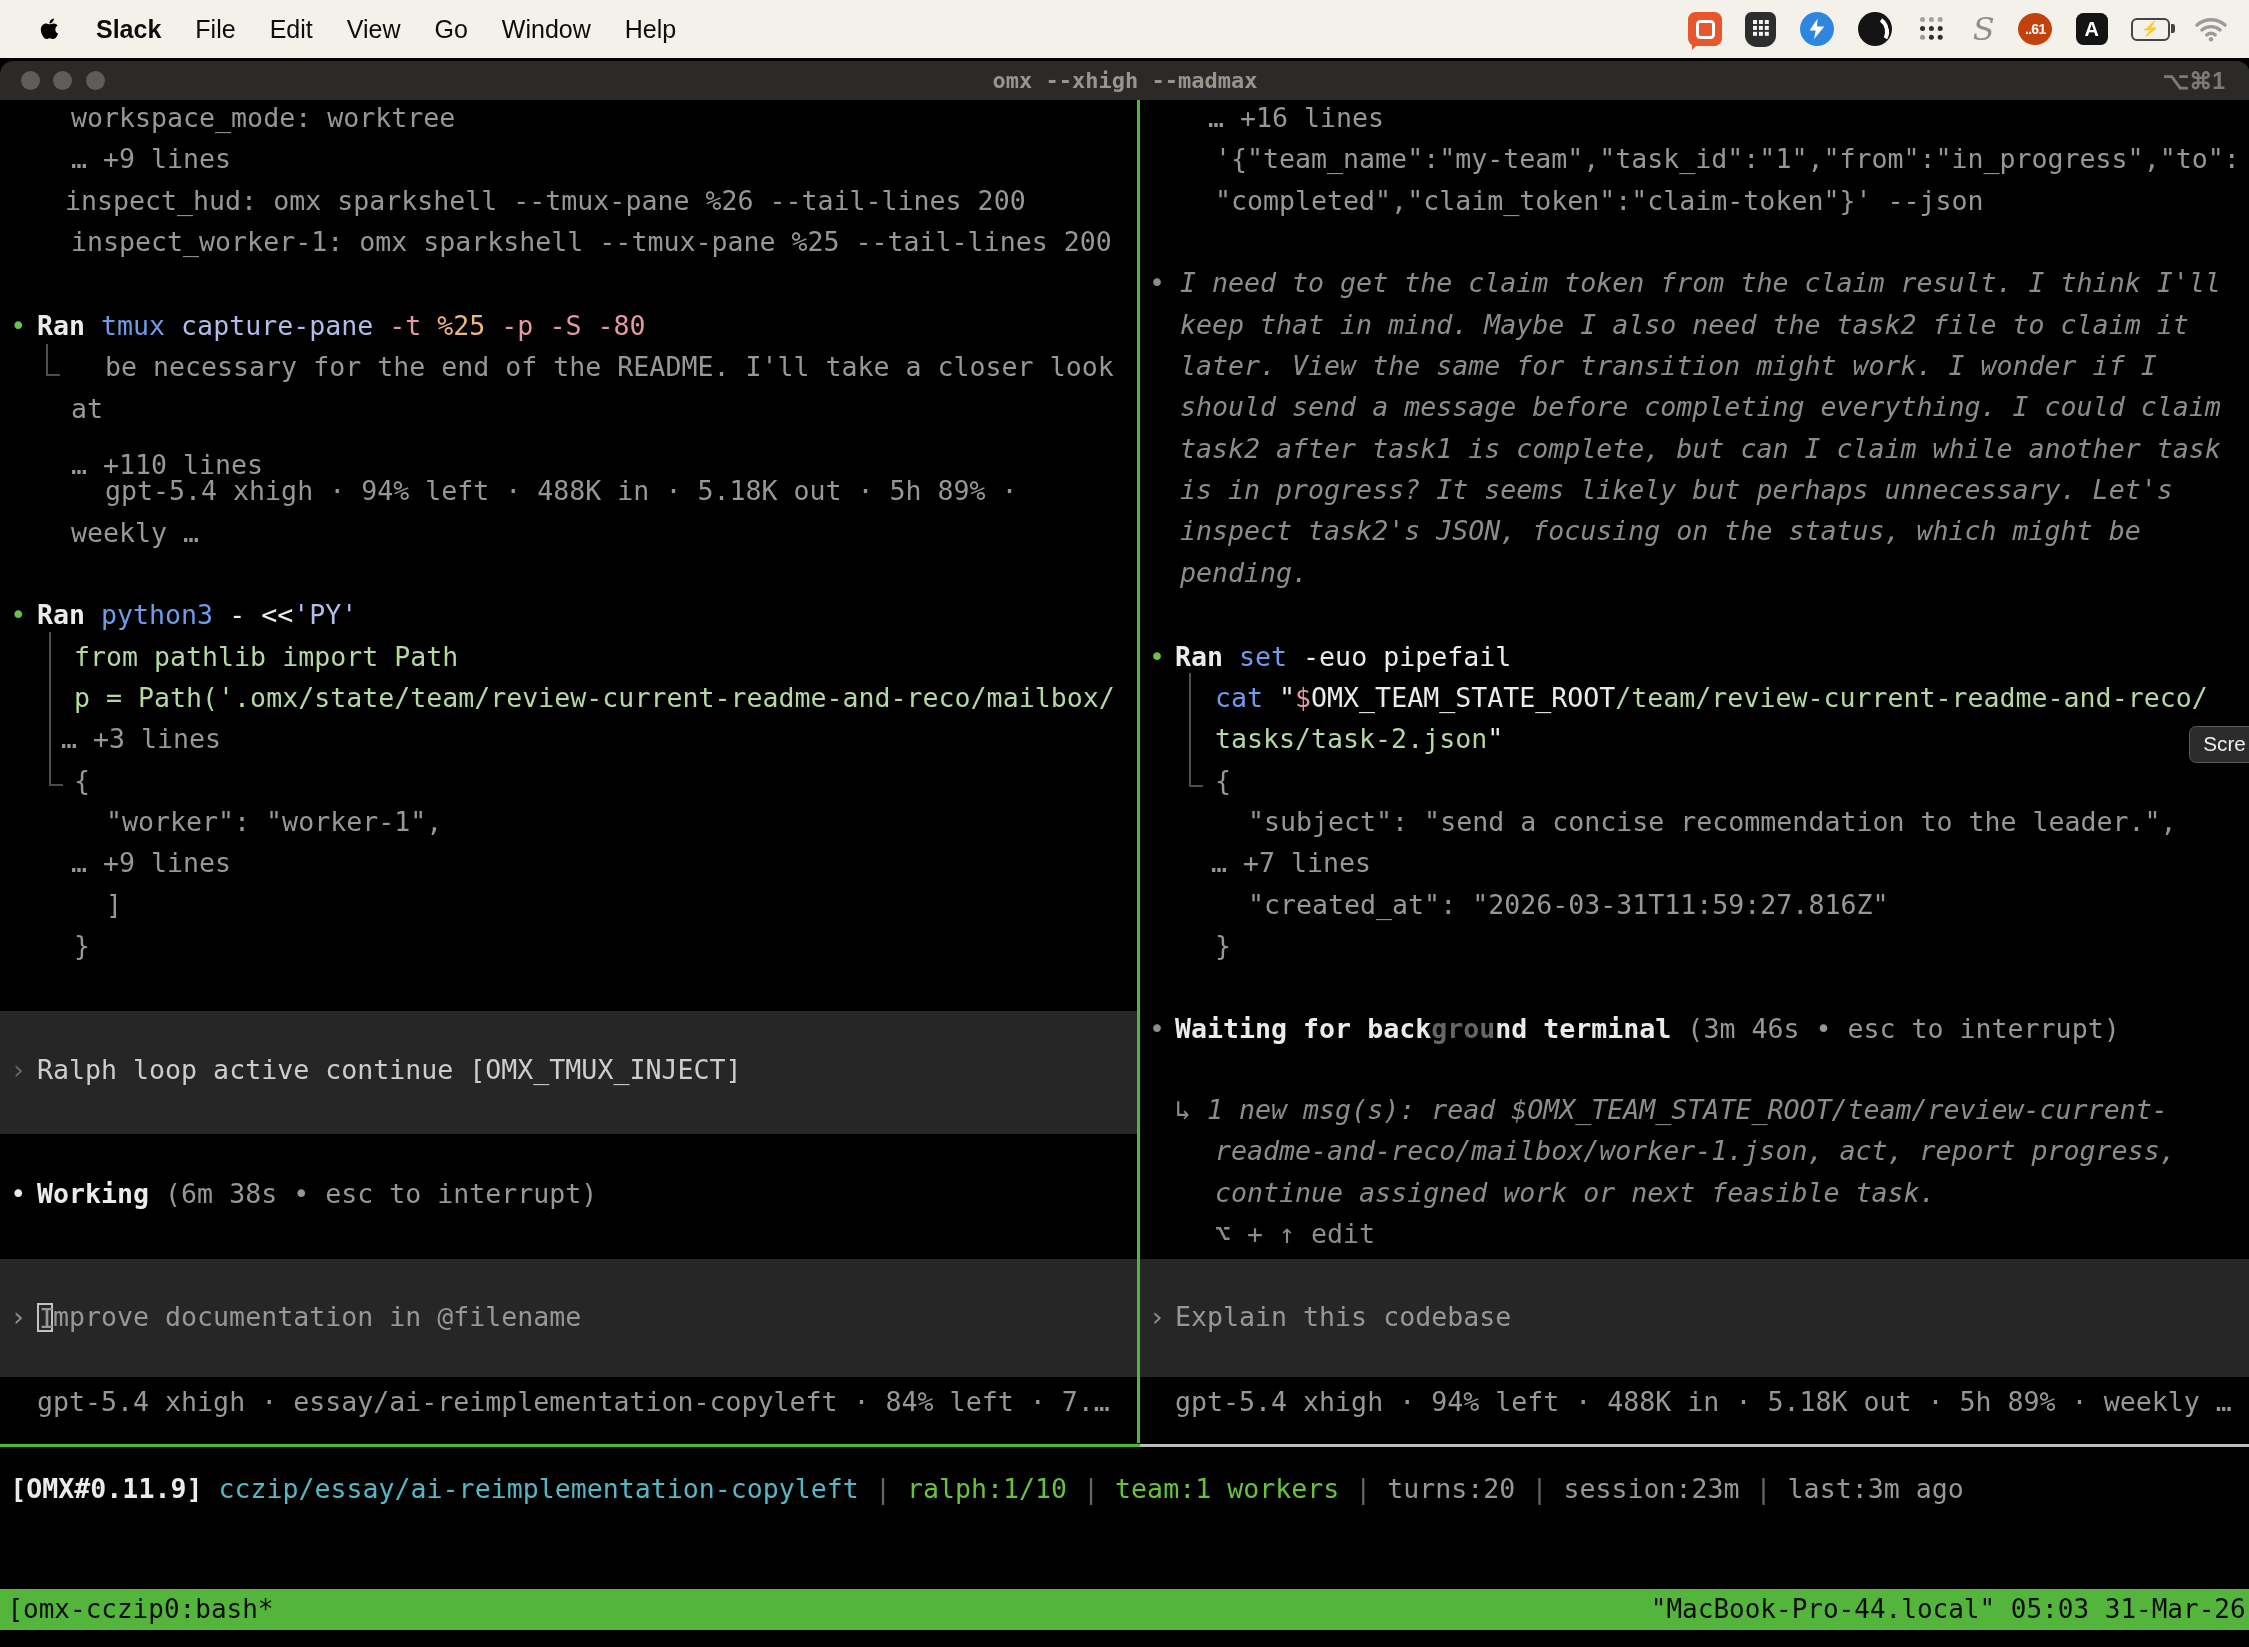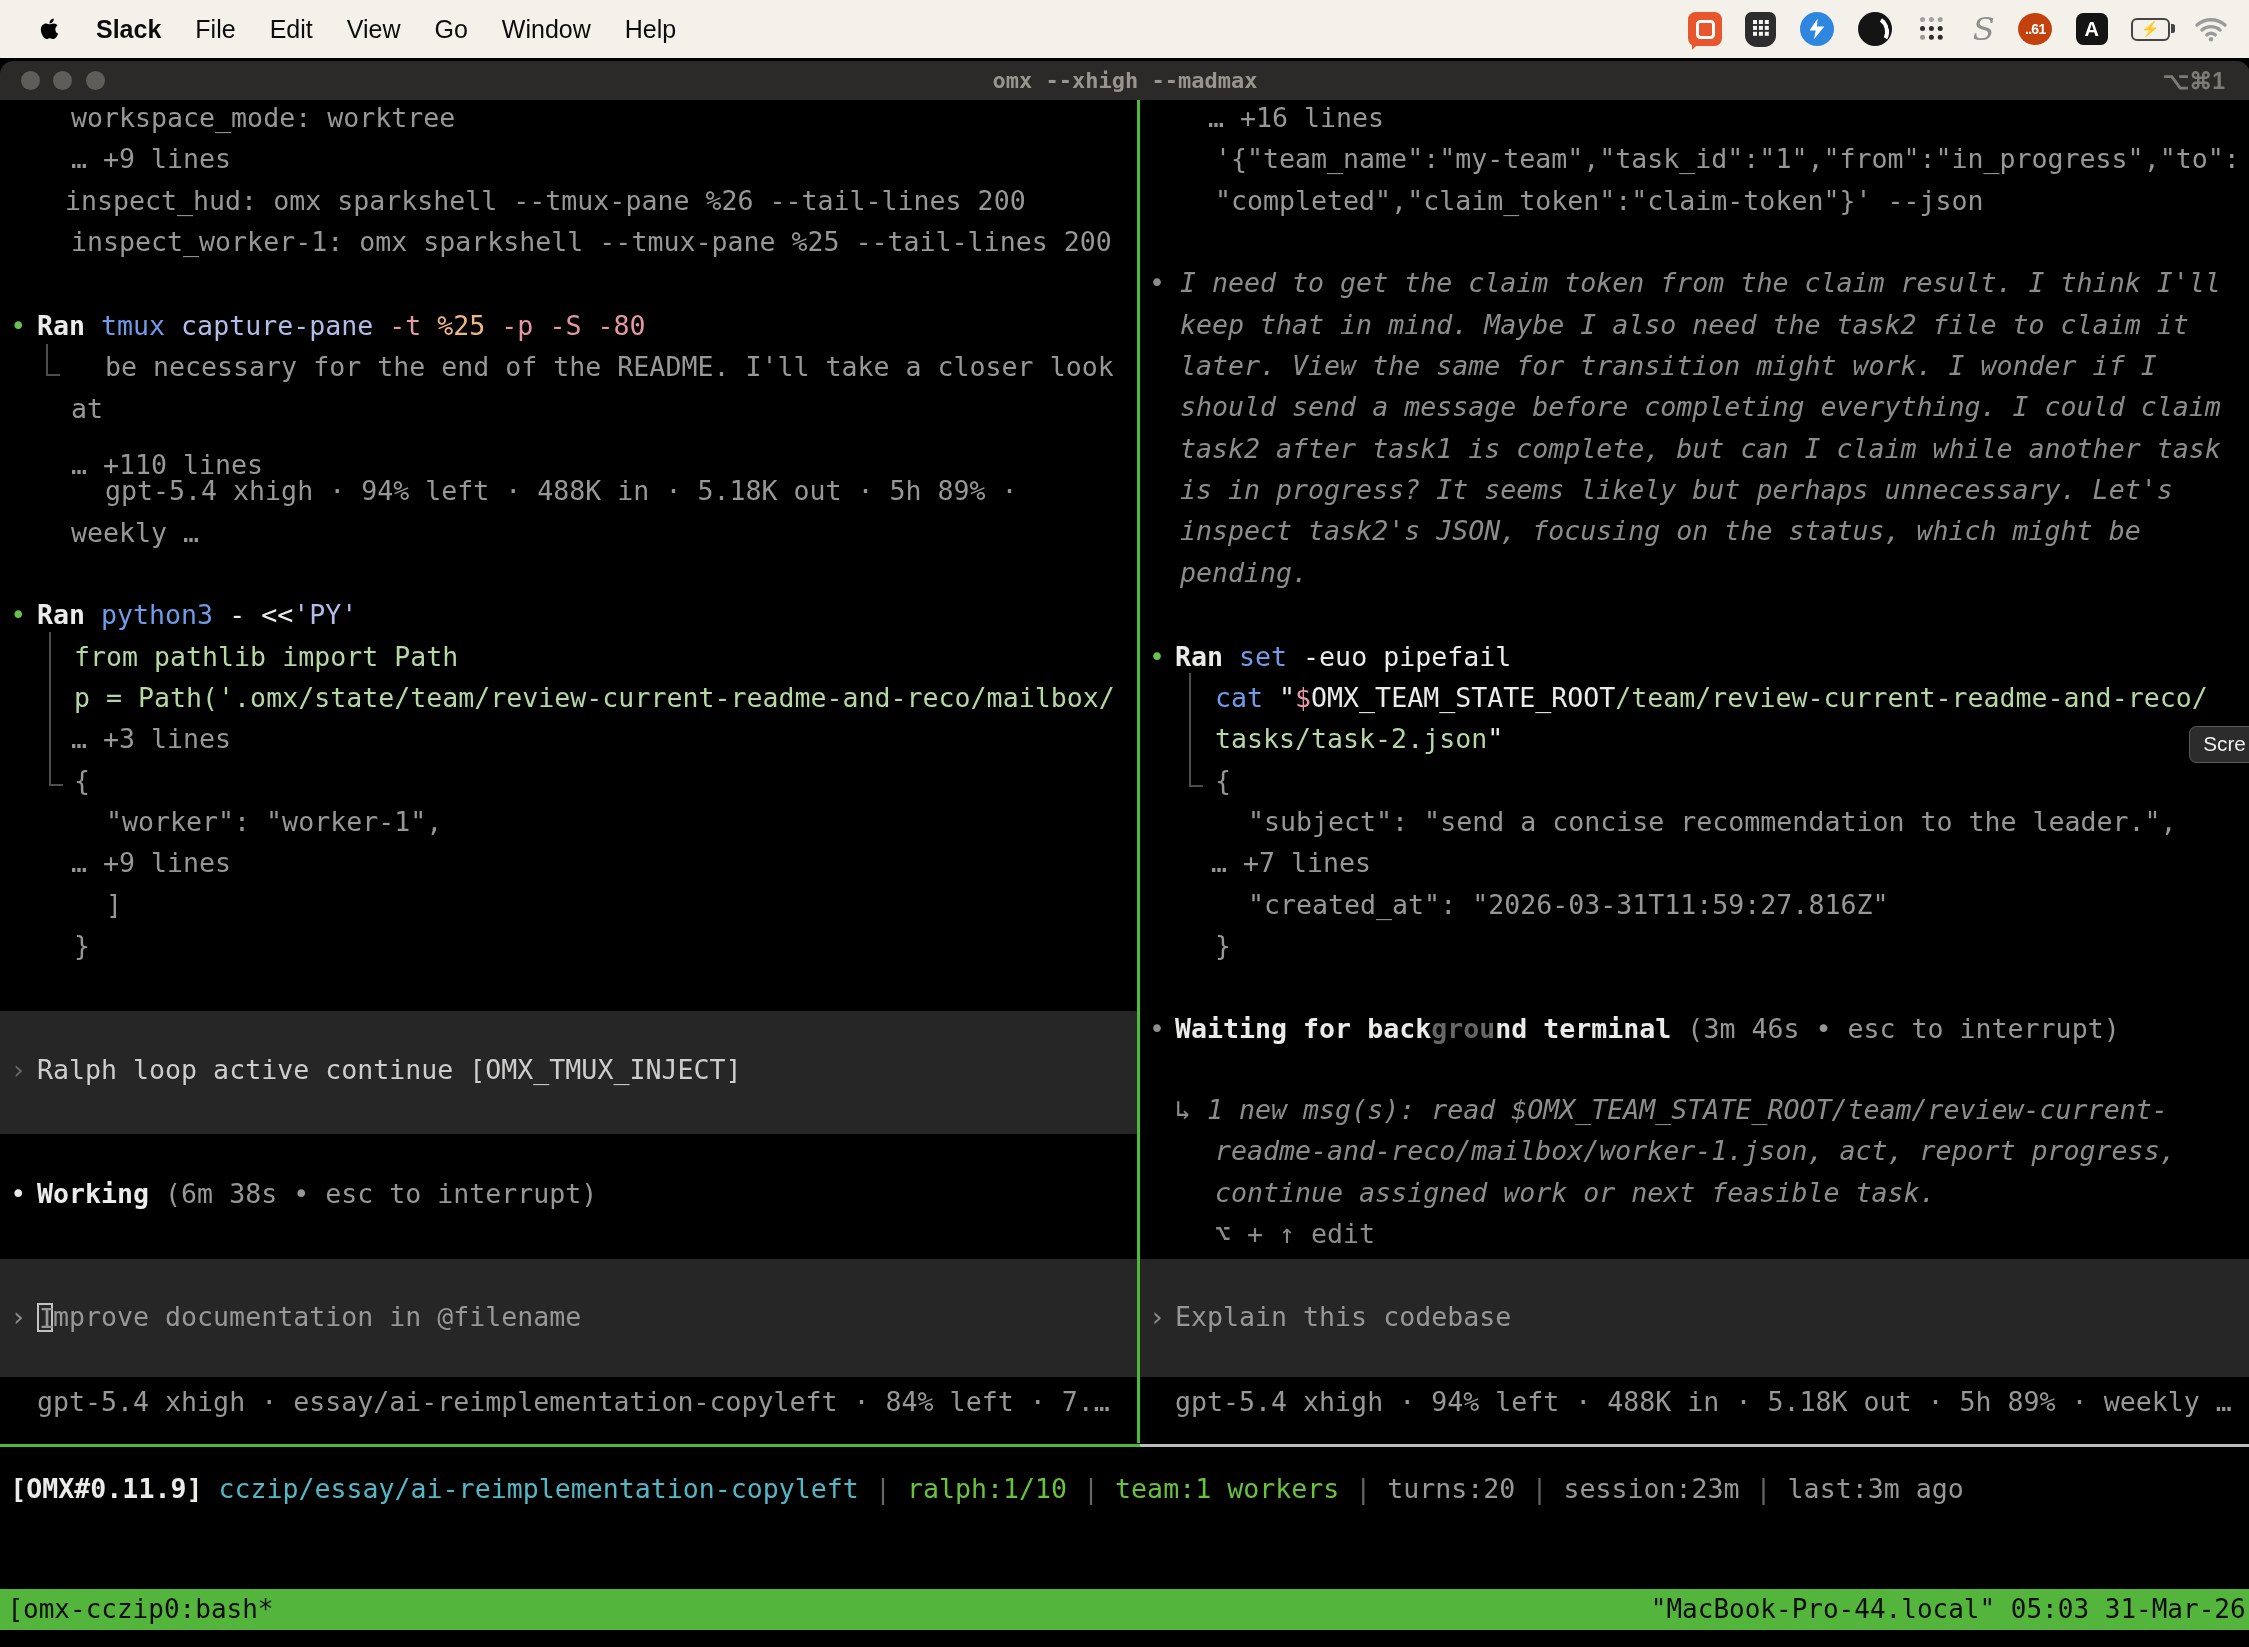--- a/index.html
+++ b/index.html
@@ -134,21 +134,21 @@
         <div class="tl" style="left: 37px; top: 310px;"><span class="c-w f-b">Ran </span><span class="c-bl">tmux </span><span class="c-pe">capture-pane </span><span class="c-pk">-t </span><span class="c-or">%25 </span><span class="c-pk">-p -S -80</span></div>
         <div class="tl" style="left: 105px; top: 351px;"><span class="c-g">be necessary for the end of the README. I'll take a closer look</span></div>
         <div class="tl" style="left: 71px; top: 393px;"><span class="c-g">at</span></div>
         <div class="tl" style="left: 71px; top: 449px;"><span class="c-g">… +110 lines</span></div>
         <div class="tl" style="left: 105px; top: 475px;"><span class="c-g">gpt-5.4 xhigh · 94% left · 488K in · 5.18K out · 5h 89% ·</span></div>
         <div class="tl" style="left: 71px; top: 517px;"><span class="c-g">weekly …</span></div>
         <div class="tl" style="left: 10.3px; top: 599px;"><span class="c-bu">•</span></div>
         <div class="tl" style="left: 37px; top: 599px;"><span class="c-w f-b">Ran </span><span class="c-bl">python3 </span><span class="c-w">- </span><span class="c-w">&lt;&lt;</span><span class="c-pe">'PY'</span></div>
         <div class="tl" style="left: 74px; top: 641px;"><span class="c-gn">from pathlib import Path</span></div>
         <div class="tl" style="left: 74px; top: 682px;"><span class="c-gn">p = Path('.omx/state/team/review-current-readme-and-reco/mailbox/</span></div>
-        <div class="tl" style="left: 71px; top: 723px;"><span class="c-g">… +3 lines</span></div>
+        <div class="tl" style="left: 61px; top: 723px;"><span class="c-g">… +3 lines</span></div>
         <div class="tl" style="left: 74px; top: 765px;"><span class="c-g">{</span></div>
         <div class="tl" style="left: 106px; top: 806px;"><span class="c-g">"worker": "worker-1",</span></div>
         <div class="tl" style="left: 71px; top: 847px;"><span class="c-g">… +9 lines</span></div>
         <div class="tl" style="left: 106px; top: 889px;"><span class="c-g">]</span></div>
         <div class="tl" style="left: 74px; top: 930px;"><span class="c-g">}</span></div>
         <div class="tl" style="left: 10.3px; top: 1054px;"><span class="c-dim">›</span></div>
         <div class="tl" style="left: 37px; top: 1054px;"><span class="c-band">Ralph loop active continue [OMX_TMUX_INJECT]</span></div>
         <div class="tl" style="left: 10.3px; top: 1178px;"><span class="c-w">•</span></div>
         <div class="tl" style="left: 37px; top: 1178px;"><span class="c-w f-b">Working</span><span class="c-g"> (6m 38s • esc to interrupt)</span></div>
         <div class="tl" style="left: 10.3px; top: 1301px;"><span class="c-g2">›</span></div>

